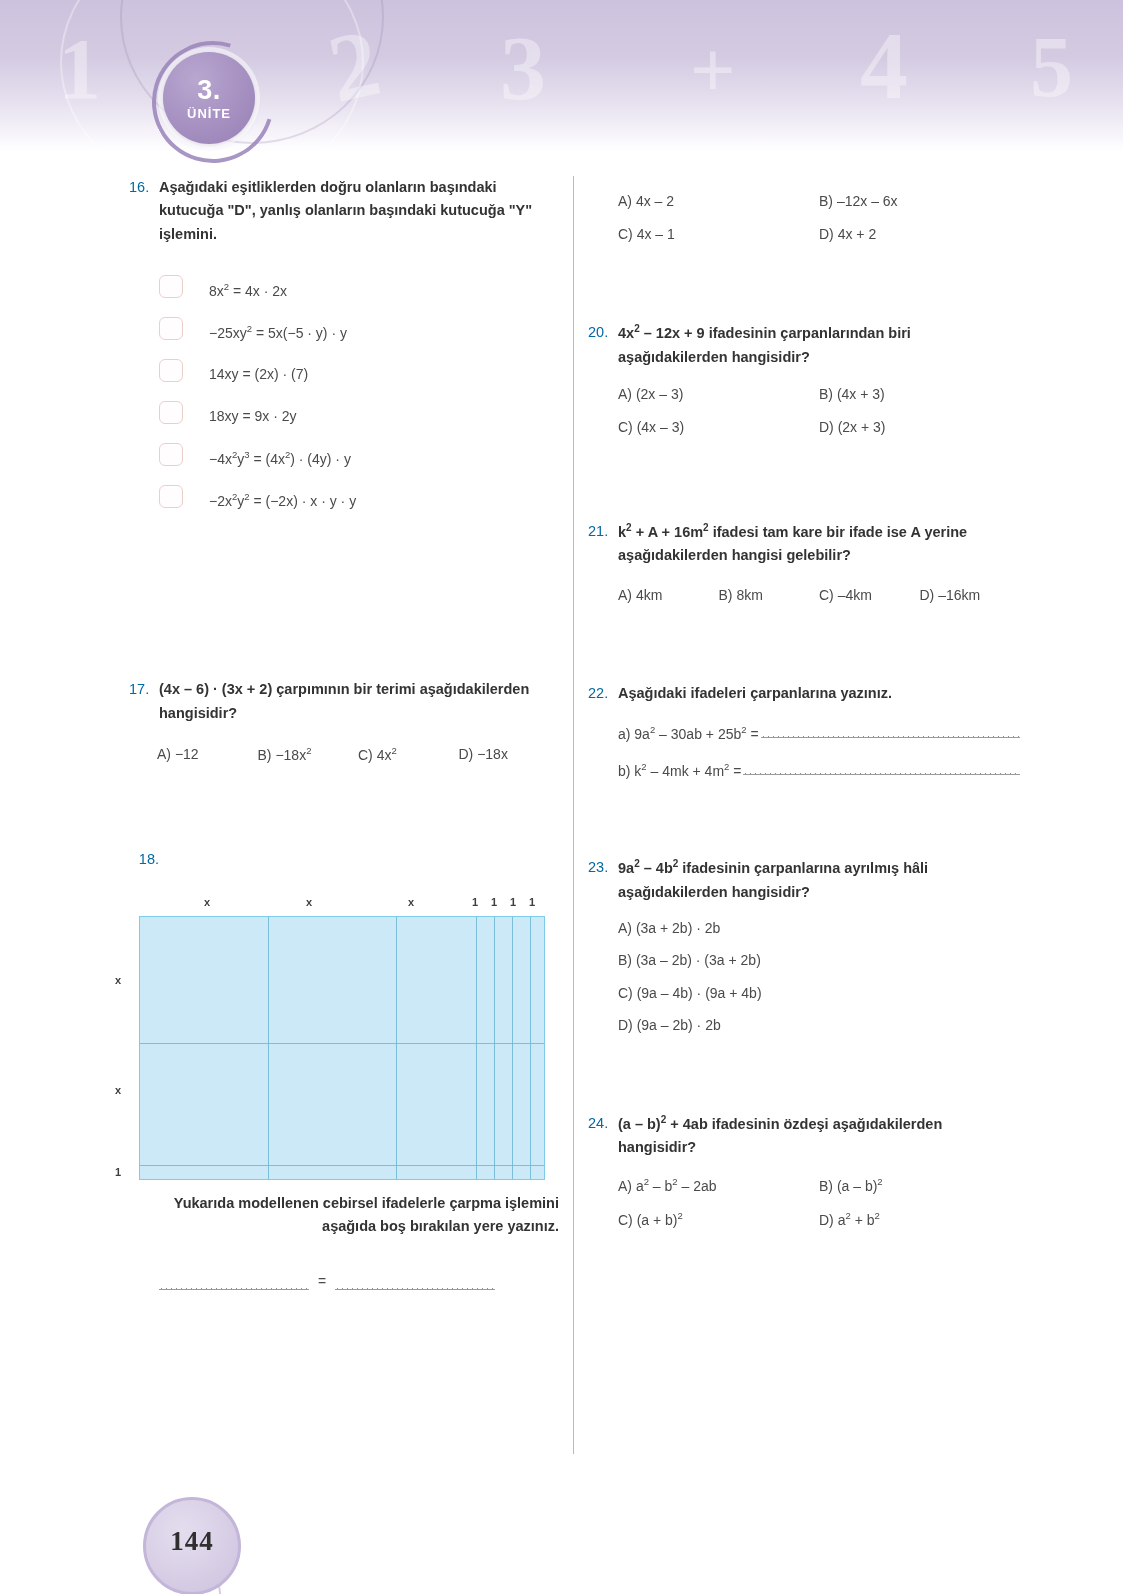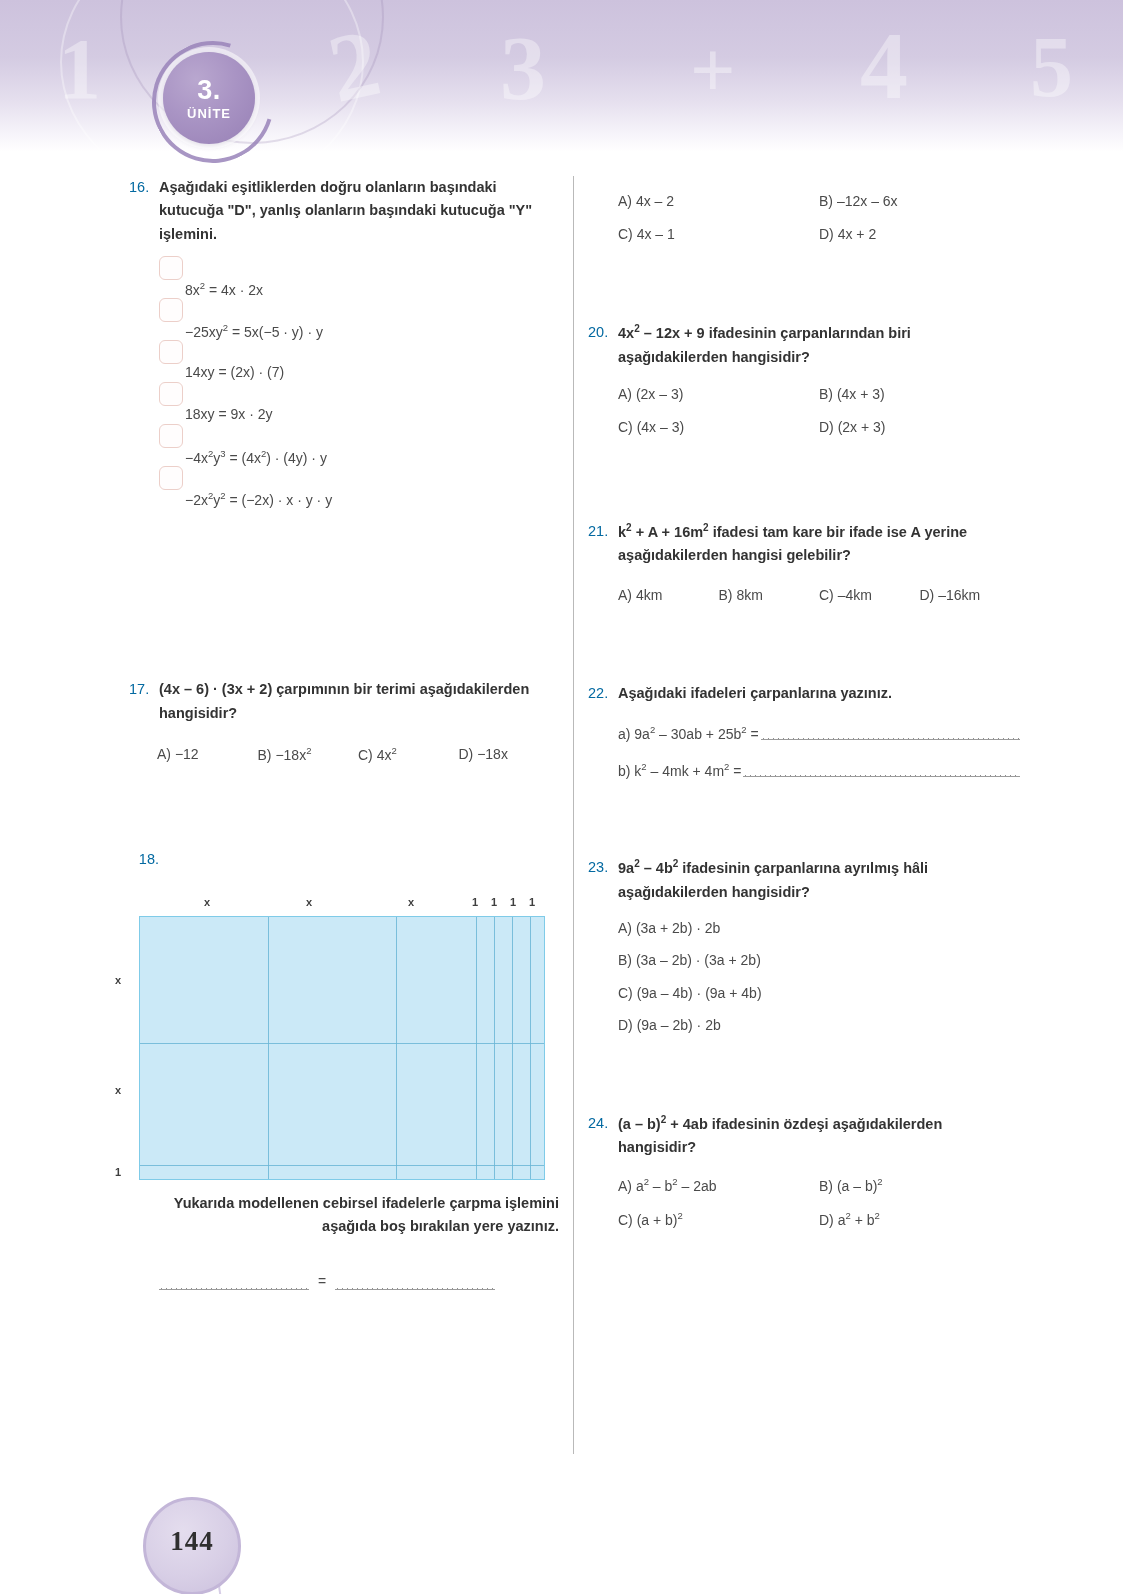--- a/index.html
+++ b/index.html
@@ -68,34 +68,34 @@
 
   
   .opts2{ display:grid; grid-template-columns:1fr 1fr; row-gap:15px; margin-top:16px; padding-left:30px;}
   .opts4{ display:grid; grid-template-columns:repeat(4,1fr); margin-top:16px; padding-left:30px;}
   .opts1{ display:grid; grid-template-columns:1fr; row-gap:14px; margin-top:15px; padding-left:30px;}
   .opt{ font-size:14px; color:#4a4a4a; line-height:1.3; font-weight:400; }
   .opt sup{ font-size:9.5px; }
 
   
   .chk-list{ margin-top:10px; padding-left:30px; }
-  .chk-row{ display:flex; align-items:flex-start; height:42px;flex-direction:column; }
+  .chk-row{ display:flex; align-items:flex-end; height:42px; }
   .chk{
     width:22px; height:21px; flex:0 0 22px;
     border:1.5px solid #eccfc9; border-radius:6px; background:#fffdfd;
   }
   .chk-eq{ margin-left:26px; font-size:14px; color:#4a4a4a; }
   .chk-eq sup{ font-size:9.5px; }
   .fill-dot{
     display:inline-block; vertical-align:bottom; height:13px;
     border-bottom:1px solid #9a9a9a;
     background-image:radial-gradient(circle, #8f8f8f 0.7px, transparent 0.8px);
     background-size:5px 5px; background-position:0 10px; background-repeat:repeat-x;
   }
-  .fillrow{ font-size:14px; color:#4a4a4a; margin-top:19px; display:flex; align-items:center; }
+  .fillrow{ font-size:14px; color:#4a4a4a; margin-top:19px; display:flex; align-items:flex-start; }
   .fillrow .lead{ white-space:nowrap; }
   .fillrow sup{ font-size:9.5px; }
 
   
   .model-wrap{ position:relative; margin-top:18px; height:296px; padding-left:5px;}
   .model{
     position:absolute; left:10px; top:26px;
     width:406px; height:264px;
     background:#cbe9f7;
     border:1px solid #7fcbe8;

